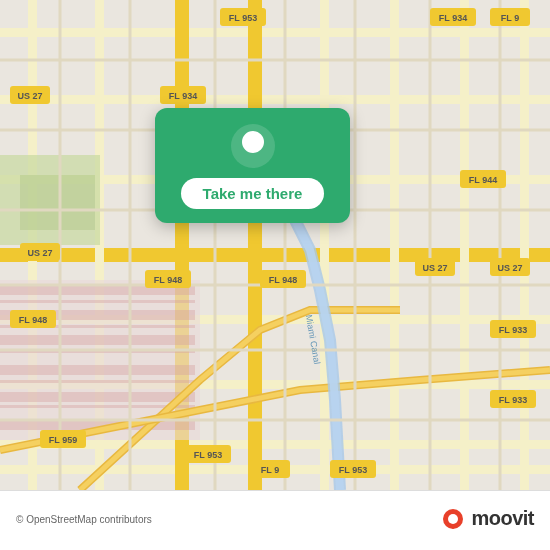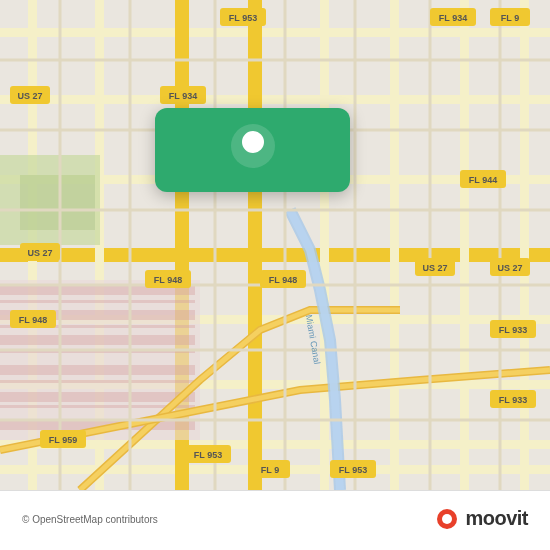--- a/index.html
+++ b/index.html
@@ -57,21 +57,21 @@
       cursor: pointer;
       white-space: nowrap;
     }
 
     #bottom-bar {
       width: 550px;
       height: 60px;
       background: white;
       display: flex;
       align-items: center;
-      padding: 0 22px;
+      padding: 0 16px;
       border-top: 1px solid #ddd;
     }
 
     #moovit-logo {
       margin-left: auto;
       display: flex;
       gap: 4px;
     }
 
     #moovit-pin {
@@ -231,20 +231,21 @@
   
   <div id="popup-card">
 
     <svg id="map-pin-icon" viewBox="0 0 44 44" xmlns="http://www.w3.org/2000/svg">
       <circle cx="22" cy="22" r="22" fill="rgba(255,255,255,0.15)"></circle>
       <circle cx="22" cy="18" r="10" fill="white"></circle>
       <circle cx="22" cy="18" r="5" fill="#2eaa6e"></circle>
       <path d="M 22 28 L 16 20 Q 12 14 22 10 Q 32 14 28 20 Z" fill="white"></path>
       <circle cx="22" cy="18" r="10" fill="none" stroke="white" stroke-width="2"></circle>
     </svg>
+    <button id="take-me-there-btn">Take me there</button>
   </div>
 </div>
 
 <div id="bottom-bar">
   <div id="bottom-info">
     <span id="osm-credit">© OpenStreetMap contributors</span>
   </div>
   <div id="moovit-logo">
     <svg id="moovit-pin" viewBox="0 0 28 28" xmlns="http://www.w3.org/2000/svg">
       <ellipse cx="14" cy="12" rx="10" ry="10" fill="#e8402a"></ellipse>

